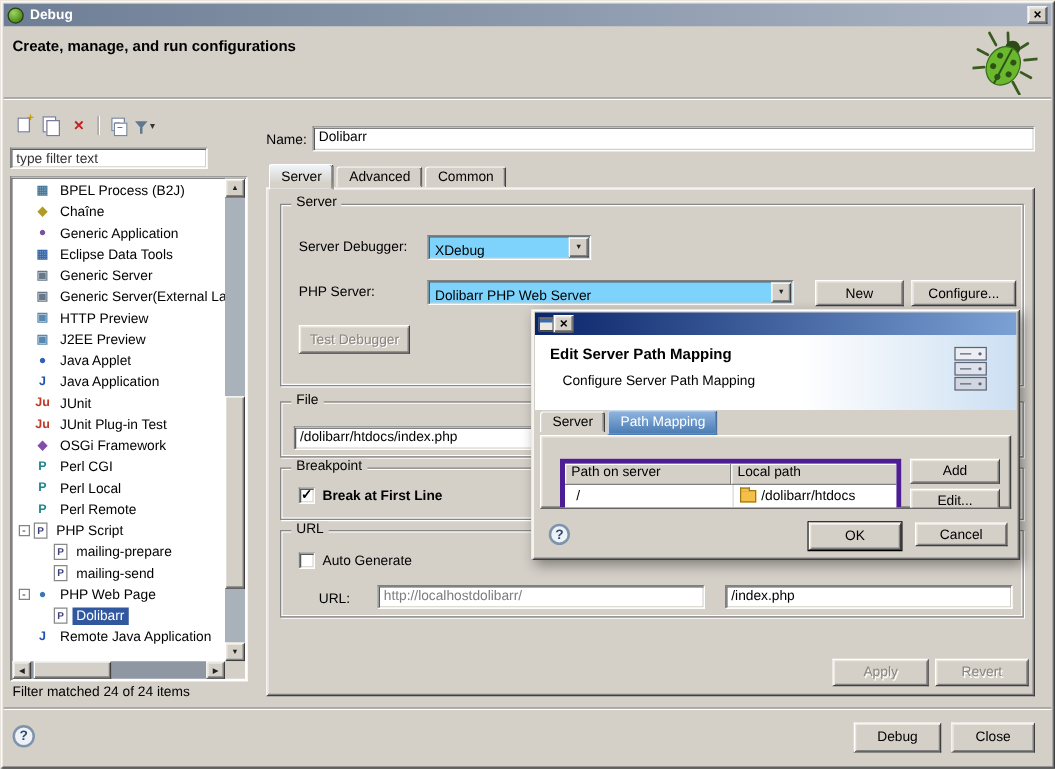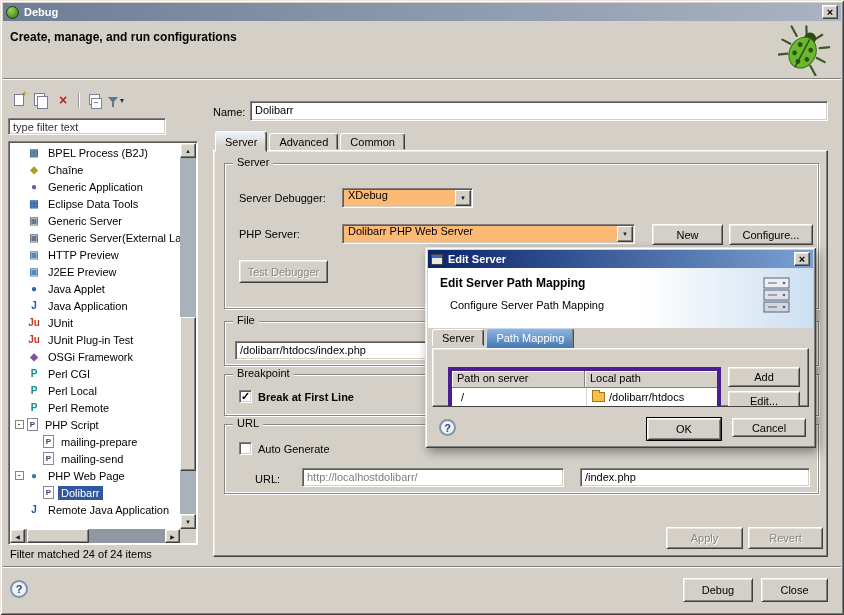--- a/index.html
+++ b/index.html
@@ -31,22 +31,22 @@
   
   .btn{position:absolute; background:#d4d0c8; border:1px solid; border-color:#fff #404040 #404040 #fff;
     box-shadow:inset 1px 1px 0 #ece8e0, inset -1px -1px 0 #808080;
     font-size:11px; display:flex; align-items:center; justify-content:center; cursor:default; white-space:nowrap;}
   .btn.disabled{color:#8a867e; text-shadow:1px 1px 0 #fff;}
   .btn.default{box-shadow:0 0 0 1px #000, inset 1px 1px 0 #ece8e0, inset -1px -1px 0 #808080;}
   .field{position:absolute; background:#fff; border:1px solid; border-color:#808080 #fff #fff #808080;
     box-shadow:inset 1px 1px 0 #5a5a5a, inset -1px -1px 0 #d4d0c8;
     font-size:11px; padding:2px 4px; white-space:nowrap; overflow:hidden;}
   .field.gray span{color:#7d7d7d;}
-  .combo{position:absolute; height:20px; background:#fdba74; border:1px solid; border-color:#808080 #fff #fff #808080;
-    box-shadow:inset 1px 1px 0 #5a5a5a, inset -1px -1px 0 #d4d0c8; display:flex; align-items:flex-start;gap:40px;}
+  .combo{position:absolute; height:20px; background:#7dd3fc; border:1px solid; border-color:#808080 #fff #fff #808080;
+    box-shadow:inset 1px 1px 0 #5a5a5a, inset -1px -1px 0 #d4d0c8; display:flex; align-items:flex-end;gap:40px;}
   .combo .val{flex:1; padding:0 5px; font-size:11px; white-space:nowrap; overflow:hidden;}
   .combo .drop{width:16px; align-self:stretch; margin:1px; background:#d4d0c8; color:#222;
     border:1px solid; border-color:#fff #404040 #404040 #fff; box-shadow:inset -1px -1px 0 #808080;
     font-size:6px; display:flex; align-items:center; justify-content:center;}
   .checkbox{position:absolute; width:13px; height:13px; background:#fff; border:1px solid;
     border-color:#808080 #fff #fff #808080; box-shadow:inset 1px 1px 0 #5a5a5a, inset -1px -1px 0 #d4d0c8;
     font-size:11px; font-weight:bold; line-height:1; display:flex; align-items:center; justify-content:center;}
   .group{position:absolute; border:1px solid #878787; box-shadow:inset 1px 1px 0 #fff, inset -1px -1px 0 #fff, 1px 1px 0 #fff;}
   .group-title{position:absolute; top:-8px; left:8px; background:#d4d0c8; padding:0 4px; font-size:11px;}
   .help-circle{position:absolute; width:18px; height:18px; border-radius:50%; background:#eef2f6;
@@ -386,21 +386,20 @@
 
   <div class="hr-dark" style="top:566px"></div>
   <div class="hr-light" style="top:567px"></div>
   <div class="help-circle" style="left:10px;top:580px">?</div>
   <div class="btn" style="left:683px;top:578px;width:70px;height:24px">Debug</div>
   <div class="btn" style="left:761px;top:578px;width:67px;height:24px">Close</div>
 
   <div class="dialog">
     <div class="dtitlebar">
       <span class="dtitle-icon"></span>
-      <span class="title-text">Edit Server</span>
       <span class="win-btn">×</span>
     </div>
     <div class="banner">
       <span class="banner-h1">Edit Server Path Mapping</span>
       <span class="banner-h2">Configure Server Path Mapping</span>
       <svg class="server-art" width="28" height="40" viewBox="0 0 28 40">
         <rect x="1" y="2" width="25" height="10" fill="#eceef4" stroke="#5a6578"></rect>
         <rect x="1" y="14" width="25" height="10" fill="#dfe2ea" stroke="#5a6578"></rect>
         <rect x="1" y="26" width="25" height="10" fill="#d2d6e0" stroke="#5a6578"></rect>
         <line x1="5" y1="7" x2="14" y2="7" stroke="#5a6578"></line>

